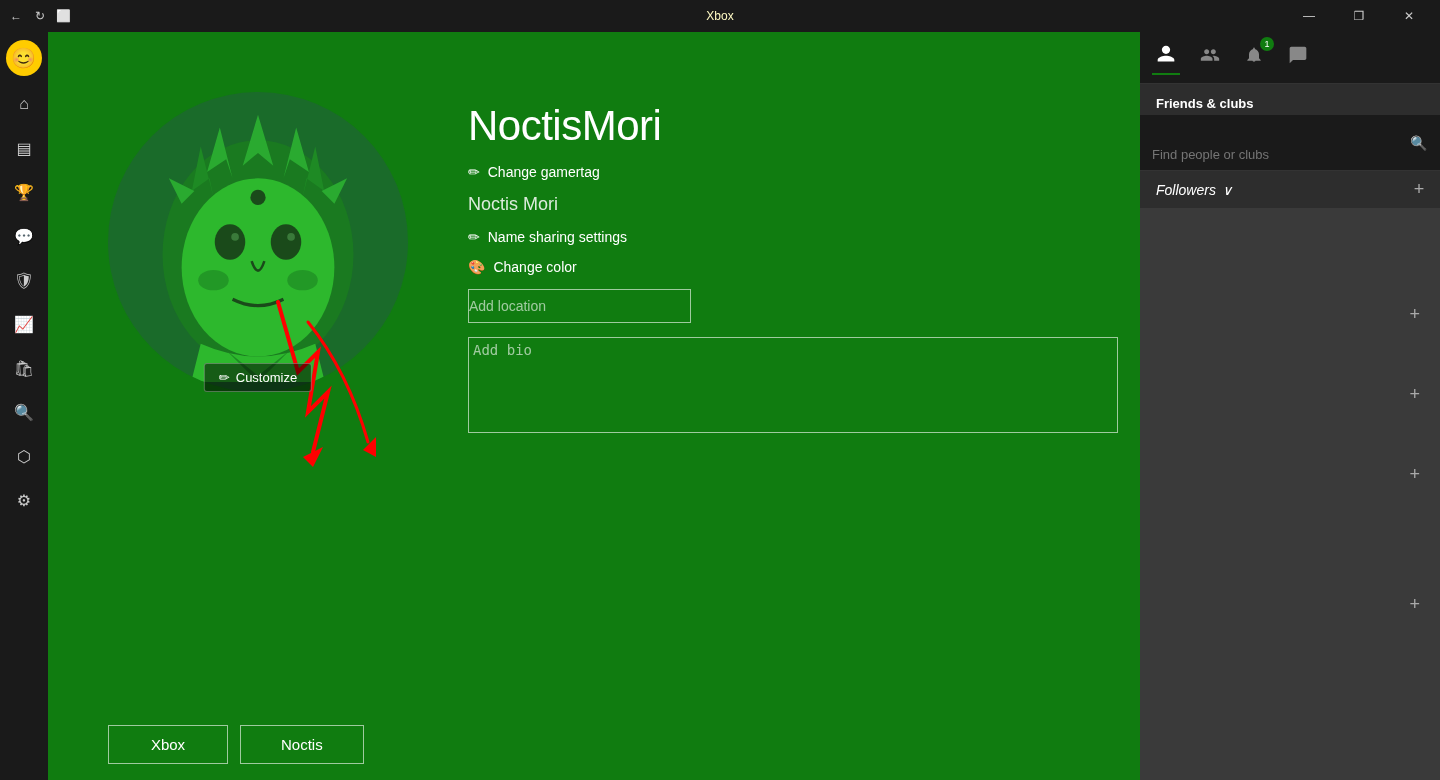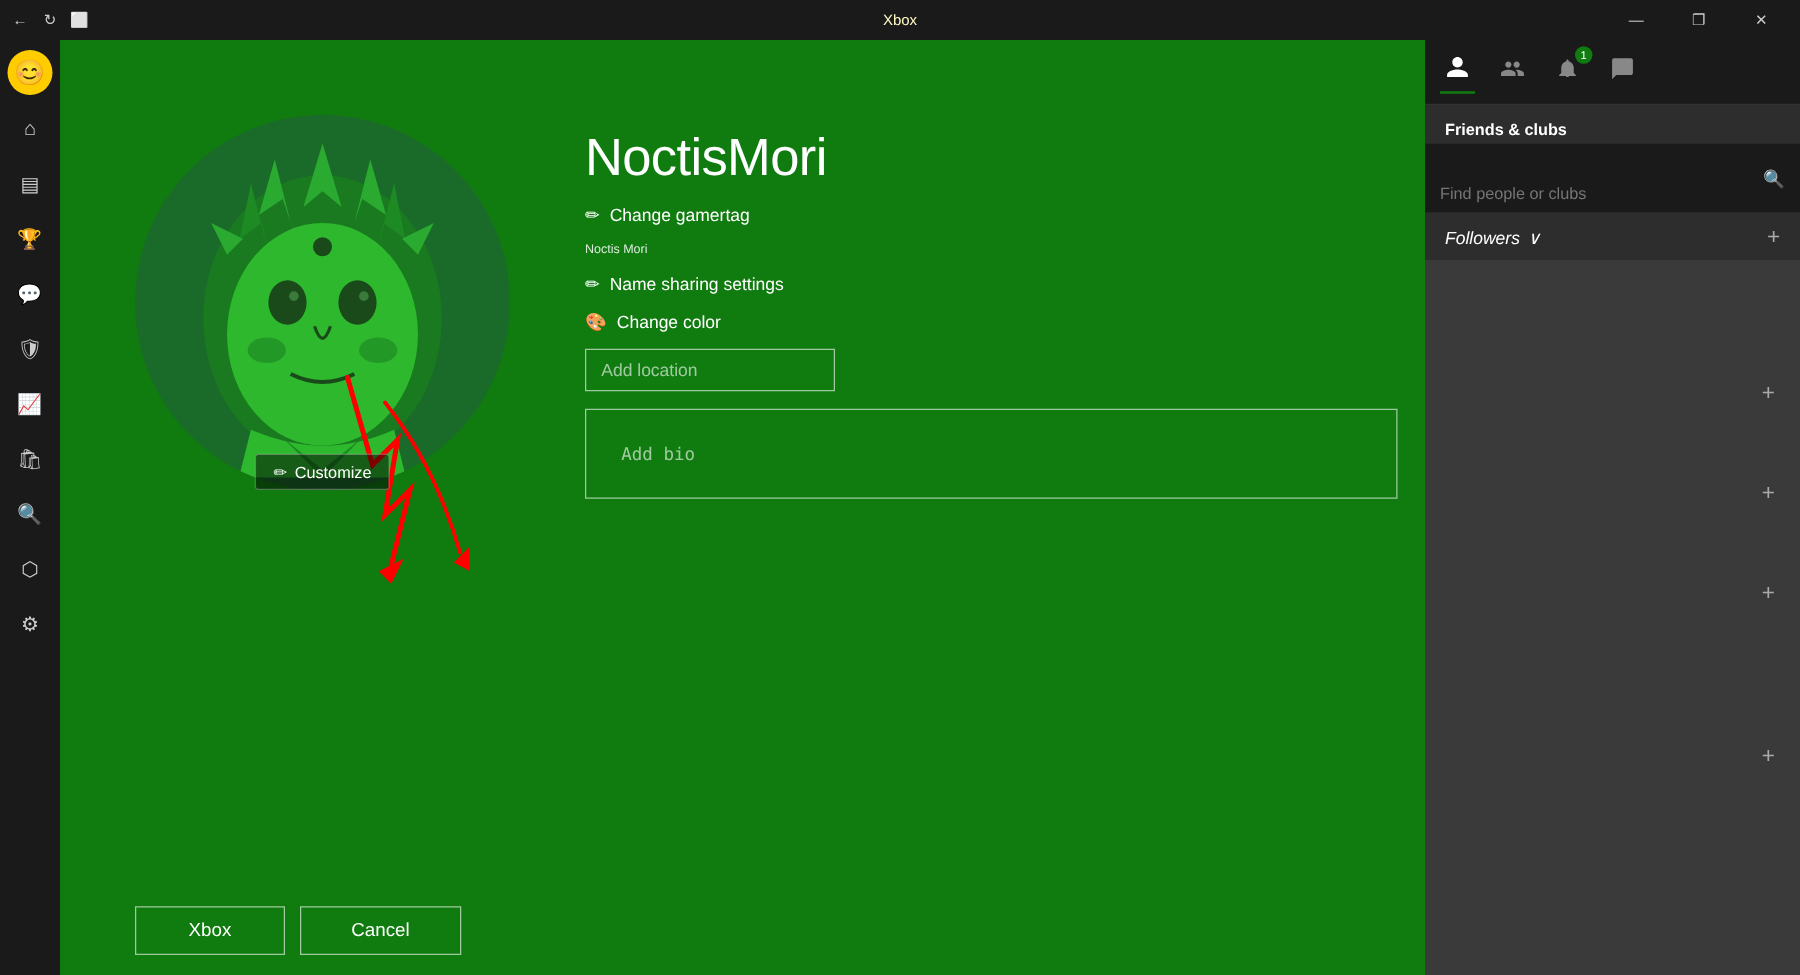--- a/index.html
+++ b/index.html
@@ -188,40 +188,40 @@
       color: white;
       font-size: 14px;
       cursor: pointer;
       display: flex;
       align-items: center;
       gap: 8px;
       text-decoration: none;
     }
     .real-name {
       color: rgba(255,255,255,0.85);
-      font-size: 10px;
+      font-size: 18px;
     }
     .location-input {
       background: transparent;
       border: 1px solid rgba(255,255,255,0.6);
       color: rgba(255,255,255,0.7);
-      padding: 8px 12px;
+      padding: 8px 0;
       font-size: 14px;
-      width: 200px;
+      width: 223px;
       outline: none;
     }
     .location-input::placeholder { color: rgba(255,255,255,0.6); }
     .bio-input {
       background: transparent;
       border: 1px solid rgba(255,255,255,0.6);
       color: rgba(255,255,255,0.7);
-      padding: 28px;
+      padding: 4px;
       font-size: 14px;
       width: 650px;
-      height: 72px;
+      height: 96px;
       outline: none;
       resize: none;
     }
     .bio-input::placeholder { color: rgba(255,255,255,0.6); }
 
     
     .bottom-bar {
       position: absolute;
       bottom: 0;
       left: 0;
@@ -452,21 +452,21 @@
         </a>
 
         <input class="location-input" type="text" placeholder="Add location" style="">
 
         <textarea class="bio-input" placeholder="Add bio" style=""></textarea>
       </div>
     </div>
 
     <div class="bottom-bar">
       <button class="btn-save">Xbox</button>
-      <button class="btn-cancel">Cancel</button>
+      <button class="btn-cancel">Noctis</button>
     </div>
   </div>
 
   <div class="right-panel">
 
     <div class="right-panel-tabs">
       <div class="rp-tab-icon active">
         <svg width="20" height="20" viewBox="0 0 24 24" fill="white">
           <path d="M12 12c2.7 0 5-2.3 5-5s-2.3-5-5-5-5 2.3-5 5 2.3 5 5 5zm0 2c-3.3 0-10 1.7-10 5v2h20v-2c0-3.3-6.7-5-10-5z"></path>
         </svg>

